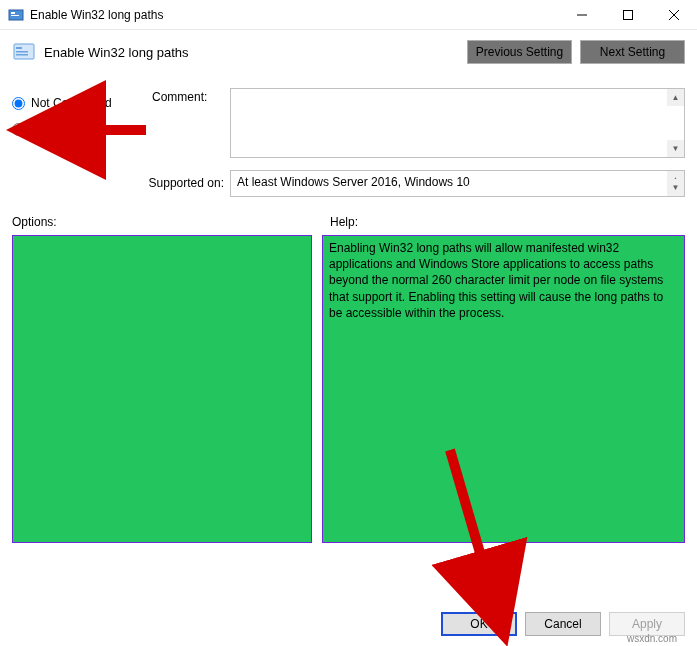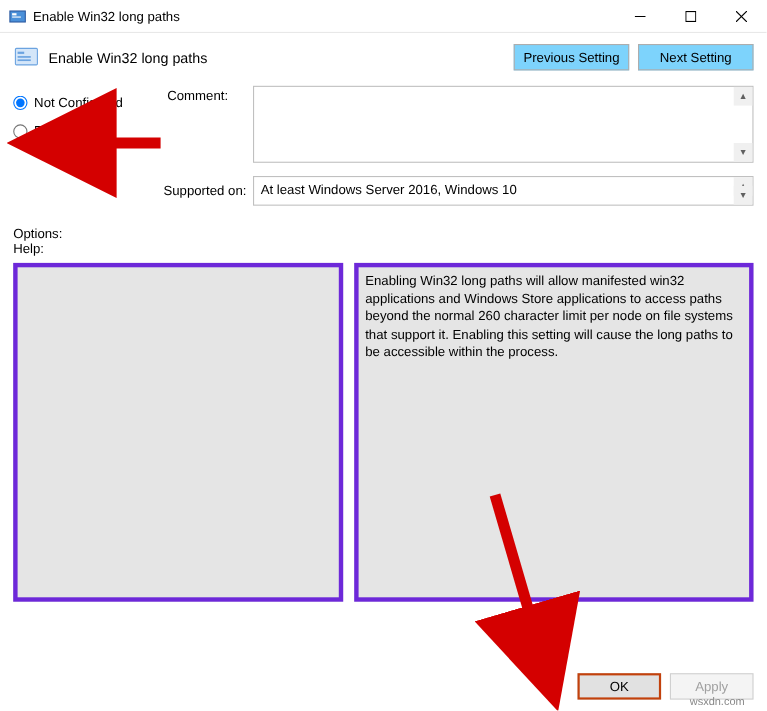--- a/index.html
+++ b/index.html
@@ -5,42 +5,42 @@
 * { box-sizing: border-box; font-family: 'Segoe UI', Tahoma, sans-serif; font-size: 12px; }
 body { margin: 0; background: #fff; width: 697px; height: 646px; position: relative; overflow: hidden; }
 .titlebar { height: 30px; display: flex; align-items: center; padding: 0 0 0 8px; border-bottom: 1px solid #e8e8e8; }
 .titlebar .icon { width: 16px; height: 16px; margin-right: 6px; }
 .titlebar .title { flex: 1; color: #000; }
 .titlebar .ctrl { width: 46px; height: 30px; display: flex; align-items: center; justify-content: center; color: #000; }
 .titlebar .ctrl svg { width: 10px; height: 10px; }
 .header-row { display: flex; align-items: center; padding: 10px 12px 8px 12px; }
 .header-row .icon { width: 24px; height: 24px; margin-right: 8px; }
 .header-row .title { flex: 1; color: #000; font-size: 13px; }
-.header-row button { min-width: 105px; height: 24px; background: #7dd3fc; border: 1px solid #adadad; margin-left: 8px; cursor: pointer; }
+.header-row button { min-width: 105px; height: 24px; background: #737373; border: 1px solid #adadad; margin-left: 8px; cursor: pointer; }
 .body-area { padding: 6px 12px 0 12px; }
-.top-grid { display: grid; grid-template-columns: 140px 78px 1fr; gap: 0; }
+.top-grid { display: grid; grid-template-columns: 140px 78px 1fr; gap: 0; margin-top: 10px; }
 .radios { padding-top: 2px; }
 .radio-row { display: flex; align-items: center; height: 26px; cursor: pointer; }
 .radio-row input { margin: 0 6px 0 0; width: 13px; height: 13px; }
 .label-col { color: #000; padding-top: 2px; }
 .comment-box { grid-column: 3; border: 1px solid #c0c0c0; height: 70px; position: relative; background: #fff; }
 .scroll-up, .scroll-dn { position: absolute; right: 0; width: 17px; height: 17px; background: #f0f0f0; display: flex; align-items: center; justify-content: center; color: #606060; font-size: 8px; }
 .scroll-up { top: 0; } .scroll-dn { bottom: 0; }
 .supported-row { display: grid; grid-template-columns: 218px 1fr; margin-top: 12px; }
 .supported-row .lbl { text-align: right; padding-right: 6px; padding-top: 6px; }
 .supported-box { border: 1px solid #c0c0c0; height: 27px; position: relative; padding: 4px 20px 4px 6px; background: #fff; }
-.midlabels { display: flex; margin-top: 18px; padding: 0 12px; flex-direction: column; }
+.midlabels { display: flex; margin-top: 18px; padding: 0 12px; }
 .midlabels .opt { width: 318px; }
 .panes { display: flex; gap: 10px; padding: 6px 12px 0 12px; }
-.pane { border: 4px solid #6d28d9; height: 308px; background: #e5e5e5; }
+.pane { border: 1px solid #6d28d9; height: 308px; background: #22c55e; }
 .pane.left { width: 300px; }
 .pane.right { flex: 1; padding: 4px 6px; line-height: 1.35; }
 .footer { position: absolute; bottom: 10px; right: 12px; display: flex; gap: 8px; }
 .footer button { width: 76px; height: 24px; background: #e1e1e1; border: 1px solid #adadad; cursor: pointer; }
-.footer button.primary { border: 2px solid #c2410c; background: #e1e1e1; }
+.footer button.primary { border: 2px solid #1d4ed8; background: #e1e1e1; }
 .footer button.disabled { color: #a0a0a0; border-color: #d0d0d0; background: #f4f4f4; cursor: default; }
 .watermark { position: absolute; right: 20px; bottom: 2px; font-size: 10px; color: #888; }
 .arrow { position: absolute; pointer-events: none; }
 .arrow svg { overflow: visible; }
 </style>
 </head>
 <body>
 
 <div class="titlebar">
   <span class="icon">
@@ -119,20 +119,21 @@
 
 <div class="panes">
   <div class="pane left"></div>
   <div class="pane right">
     <span>Enabling Win32 long paths will allow manifested win32 applications and Windows Store applications to access paths beyond the normal 260 character limit per node on file systems that support it.  Enabling this setting will cause the long paths to be accessible within the process.</span>
   </div>
 </div>
 
 <div class="footer">
   <button class="primary">OK</button>
+  <button>Cancel</button>
   <button class="disabled">Apply</button>
 </div>
 
 <div class="watermark">wsxdn.com</div>
 
 <div class="arrow" style="left:76px; top:112px;">
   <svg width="80" height="40">
       <defs>
         <marker id="ah1" markerWidth="10" markerHeight="10" refX="2" refY="5" orient="auto">
           <path d="M0,0 L10,5 L0,10 Z" fill="#d40000"></path>

